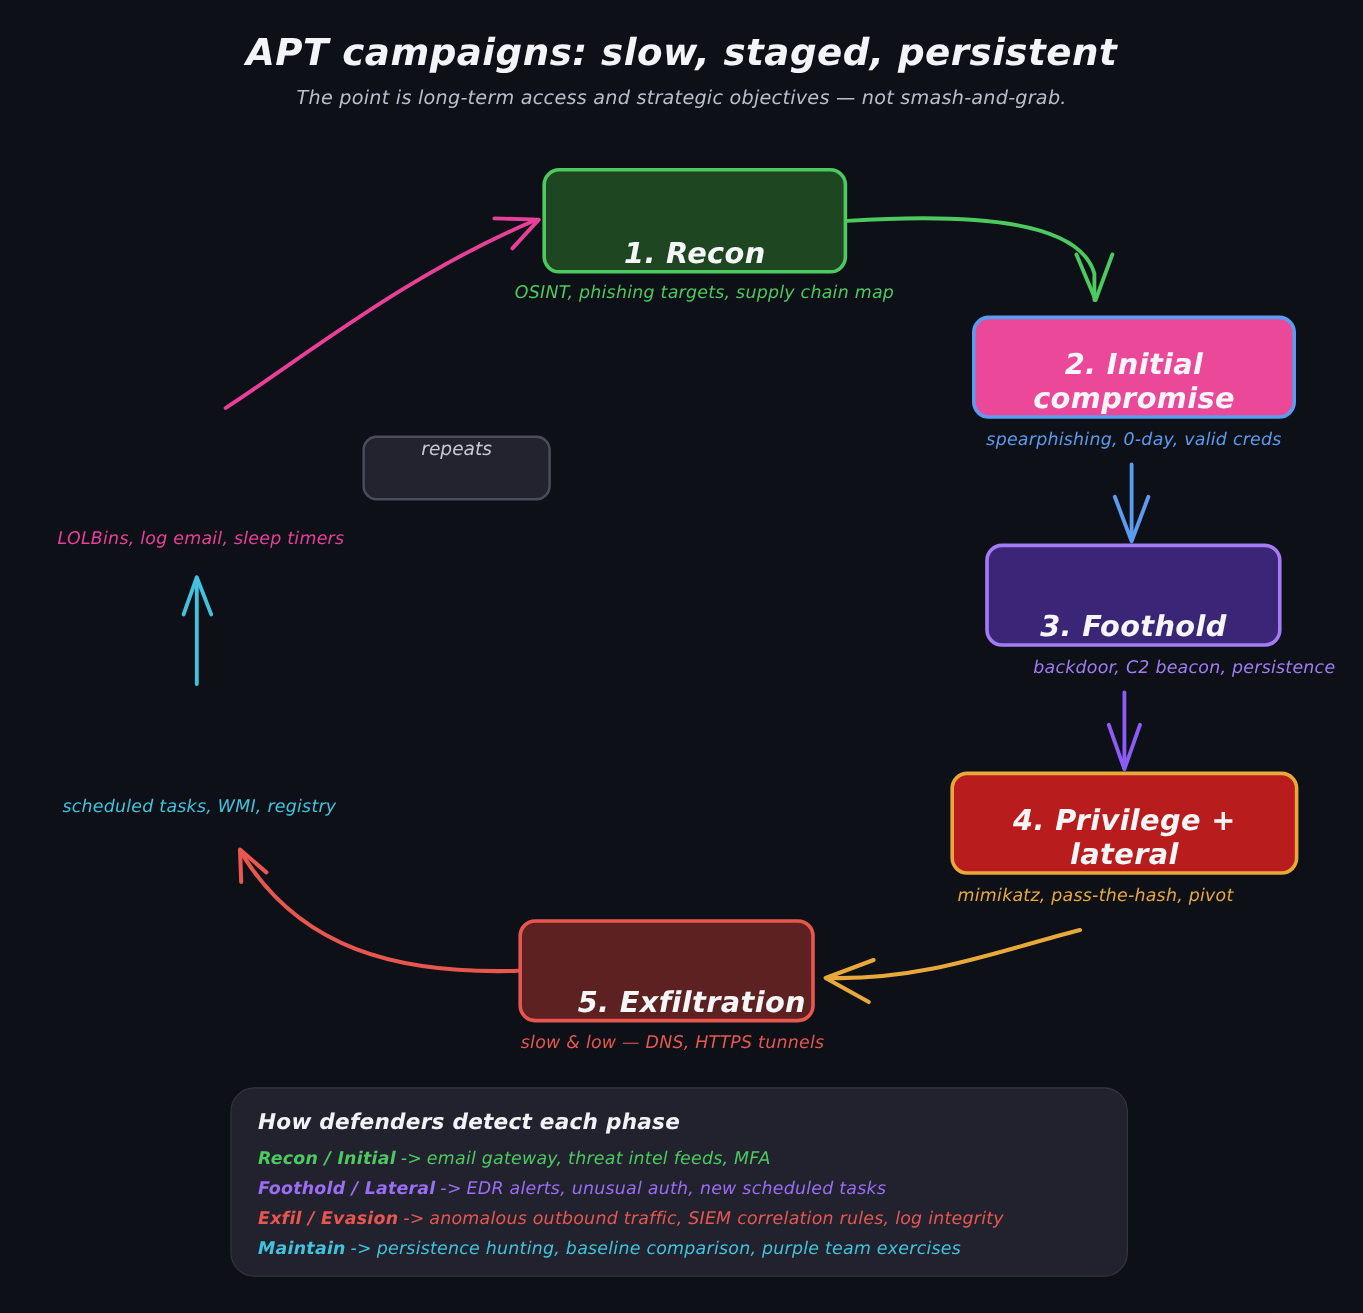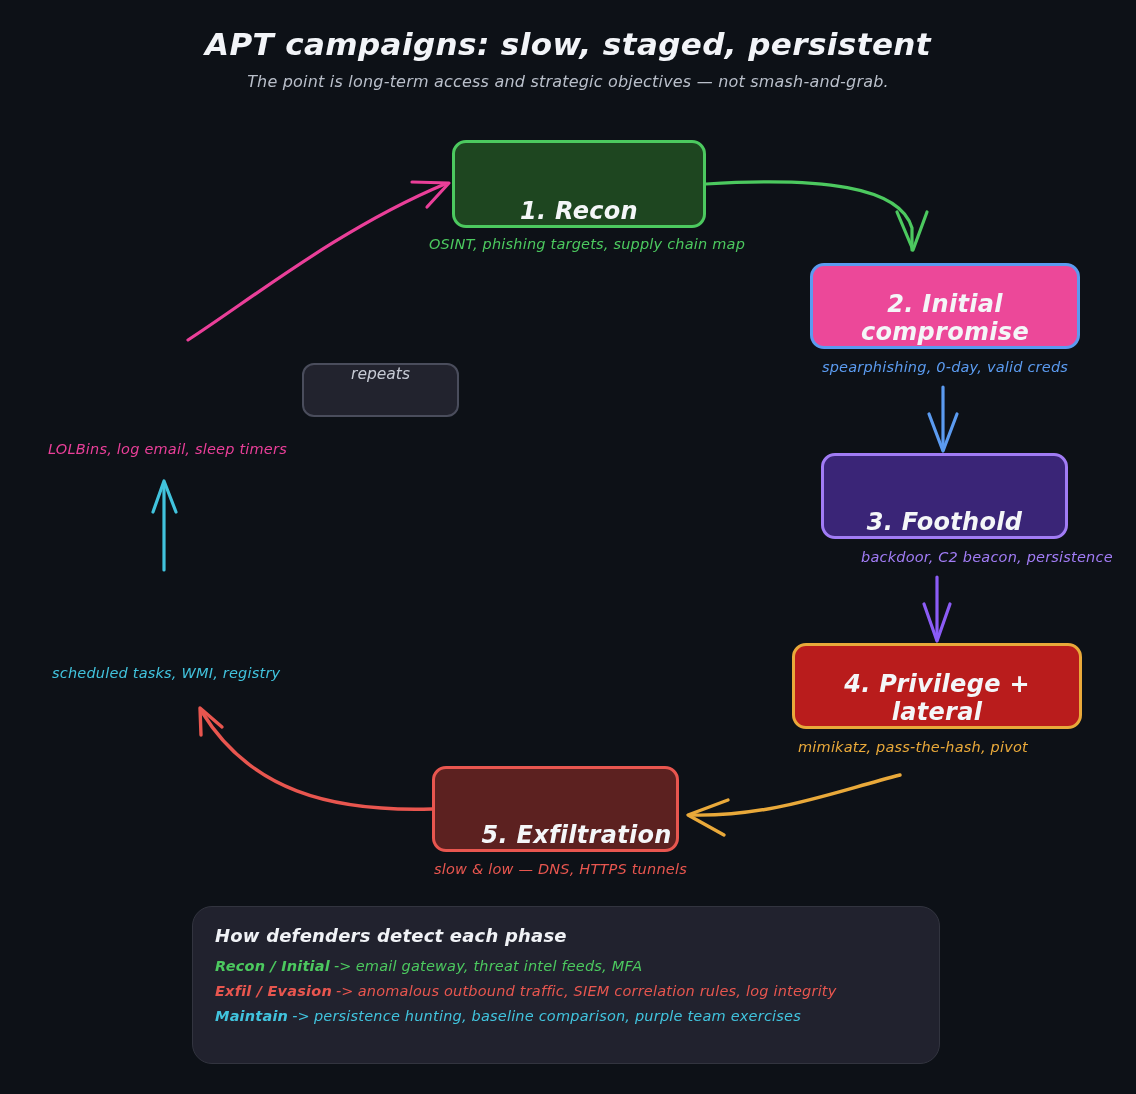--- a/index.html
+++ b/index.html
@@ -206,20 +206,23 @@
     <span>repeats</span>
   </div>
 
   <div id="legend">
     <div id="legend-title">How defenders detect each phase</div>
 
     <div class="legend-row" style="color:#4cc95f;">
       <span class="lg-key">Recon / Initial</span><span class="lg-arrow">-&gt;</span><span class="lg-val">email gateway, threat intel feeds, MFA</span>
     </div>
 
+    <div class="legend-row" style="color:#9b6df2;">
+      <span class="lg-key">Foothold / Lateral</span><span class="lg-arrow">-&gt;</span><span class="lg-val">EDR alerts, unusual auth, new scheduled tasks</span>
+    </div>
 
     <div class="legend-row" style="color:#e8564f;">
       <span class="lg-key">Exfil / Evasion</span><span class="lg-arrow">-&gt;</span><span class="lg-val">anomalous outbound traffic, SIEM correlation rules, log integrity</span>
     </div>
 
     <div class="legend-row" style="color:#41c3dd;">
       <span class="lg-key">Maintain</span><span class="lg-arrow">-&gt;</span><span class="lg-val">persistence hunting, baseline comparison, purple team exercises</span>
     </div>
   </div>
 

